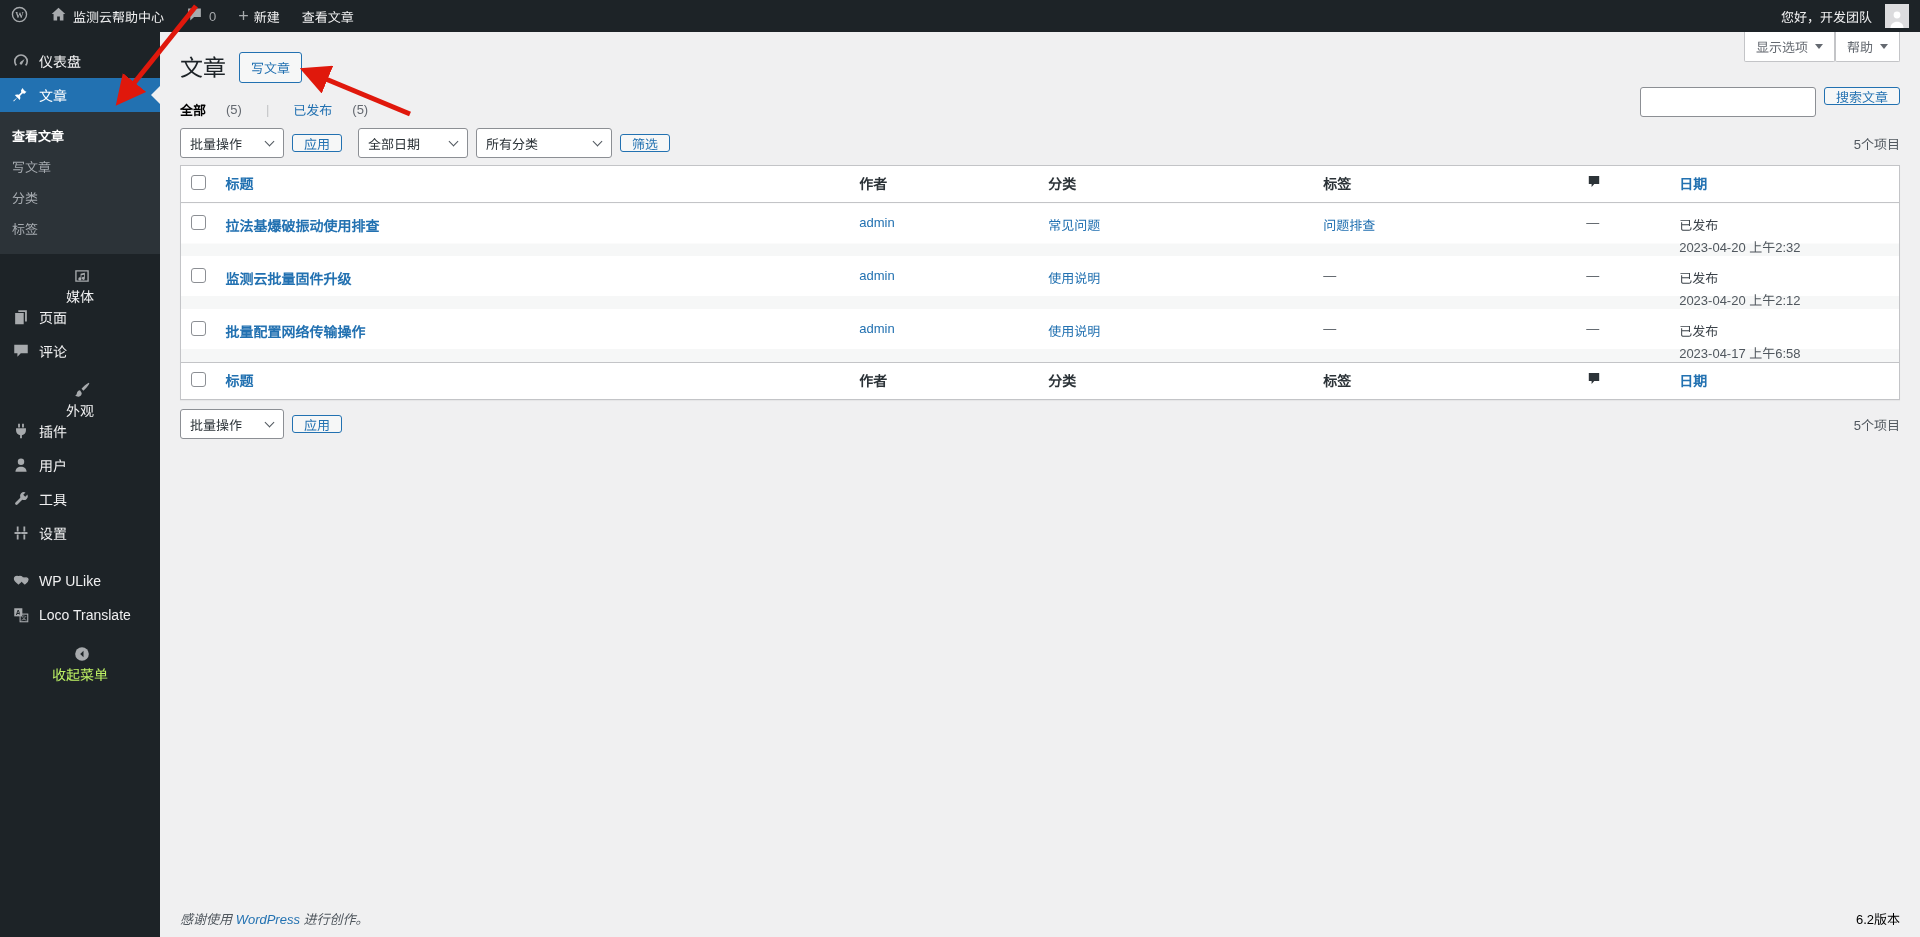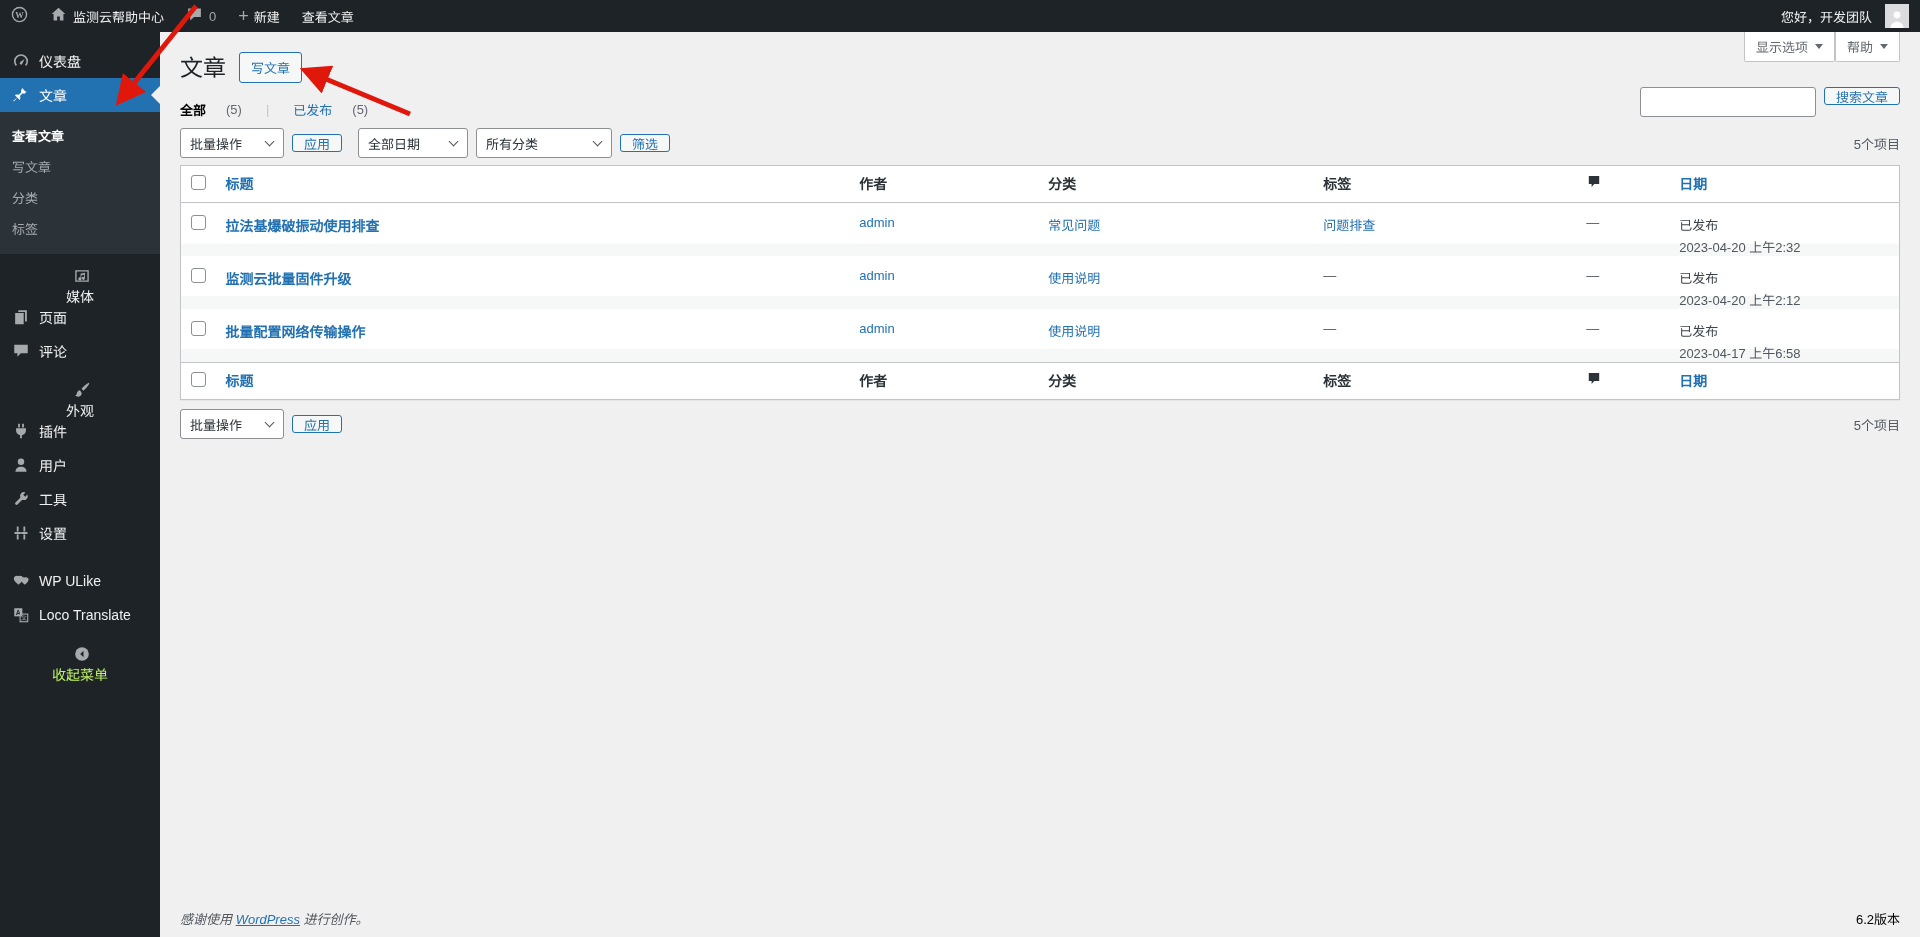--- a/index.html
+++ b/index.html
@@ -101,21 +101,21 @@
   .row-title { color:#2271b1; font-weight:bold; font-size:14px; }
   .cell-link { color:#2271b1; }
   .dash { color:#50575e; }
   .status-line { display:block; margin-bottom:3px; }
   .date-line { color:#50575e; }
   .bubble-th svg { width:16px; height:16px; fill:#2c3338; }
 
   
   .footer-thanks { position:absolute; bottom:9px; left:20px; font-style:italic;
     color:#50575e; font-size:13px; }
-  .footer-thanks a { color:#2271b1; text-decoration:underline; font-style:italic;text-align:right; }
+  .footer-thanks a { color:#2271b1; font-style:italic;text-align:right; }
   .footer-version { position:absolute; bottom:9px; right:20px; color:#000000; font-size:13px; }
 
   
   .annotations { position:absolute; inset:0; width:1920px; height:937px;
     z-index:60; pointer-events:none; }
 </style>
 </head>
 <body>
 
 <header class="adminbar">

